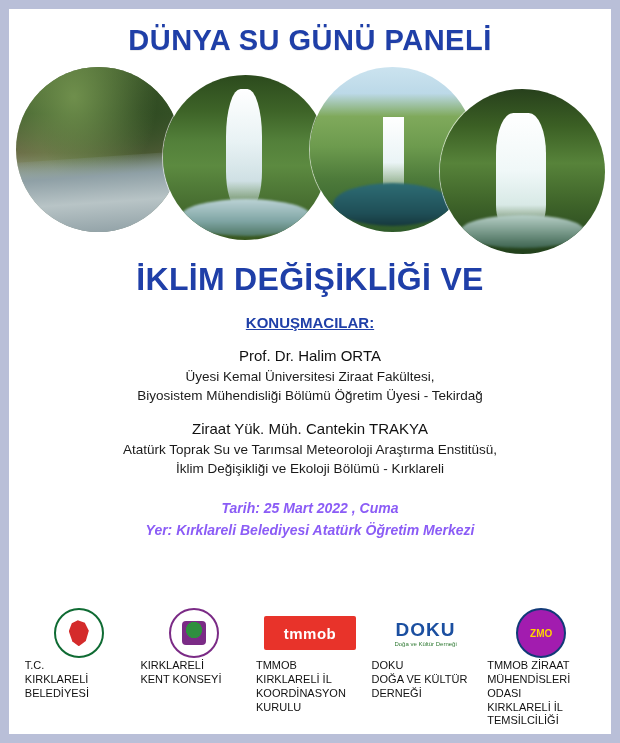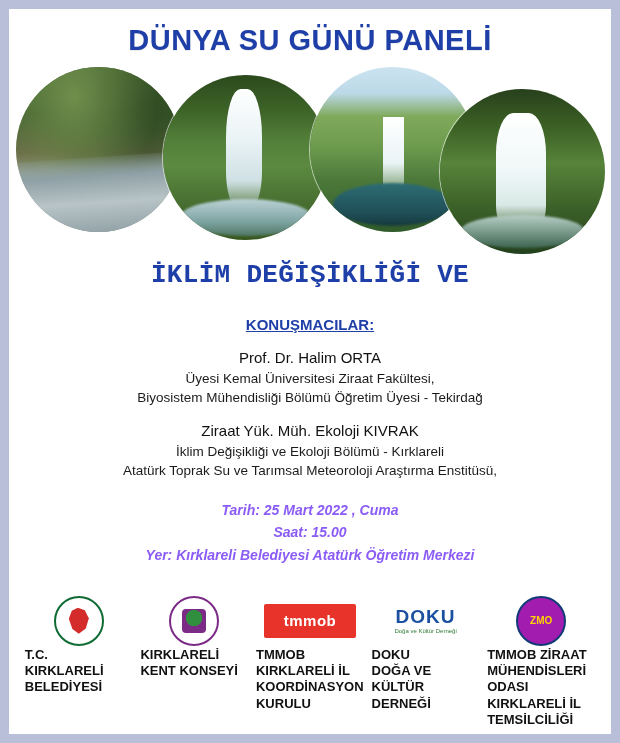--- a/index.html
+++ b/index.html
@@ -169,31 +169,30 @@
     bottom: 4%;
     height: 20%;
     background: linear-gradient(180deg, #b7cfc7 0%, #6e9080 60%, #3e6450 100%);
     border-radius: 50%;
     filter: blur(1px);
   }
 
   
   .subject {
     margin-top: 26px;
-    font-size: 26px;
+    font-size: 32px;
     font-weight: bold;
     color: #1f3fa8;
     text-align: center;
     line-height: 1.35;
     letter-spacing: 0.3px;
-    font-family: Liberation Mono, monospace;
   }
 
   .speakers-label {
-    margin-top: 22px;
+    margin-top: 12px;
     font-size: 15px;
     font-weight: bold;
     color: #1f3fa8;
     text-decoration: underline;
     text-align: right;
   }
 
   .speaker-block {
     margin-top: 16px;
     text-align: center;
@@ -238,22 +237,22 @@
     width: 108px;
   }
   .logo-mark {
     height: 46px;
     display: flex;
     align-items: center;
     justify-content: center;
     margin-bottom: 3px;
   }
   .logo-caption {
-    font-size: 13px;
-    font-weight: bold;
+    font-size: 11px;
+    font-weight: normal;
     color: #111;
     line-height: 1.25;
     white-space: pre-line;
   }
 
   .seal {
     width: 46px;
     height: 46px;
     border-radius: 50%;
     border: 2px solid #0a6b2e;
@@ -356,28 +355,27 @@
 
     <div class="speakers-label">KONUŞMACILAR:</div>
 
     <div class="speaker-block">
       <div class="speaker-name">Prof. Dr. Halim ORTA</div>
       <div class="speaker-line">Üyesi Kemal Üniversitesi Ziraat Fakültesi,</div>
       <div class="speaker-line">Biyosistem Mühendisliği Bölümü Öğretim Üyesi - Tekirdağ</div>
     </div>
 
     <div class="speaker-block second">
-      <div class="speaker-name">Ziraat Yük. Müh. Ekoloji KIVRAK</div>
+      <div class="speaker-name">Ziraat Yük. Müh. Cantekin TRAKYA</div>
+      <div class="speaker-line">Atatürk Toprak Su ve Tarımsal Meteoroloji Araştırma Enstitüsü,</div>
       <div class="speaker-line">İklim Değişikliği ve Ekoloji Bölümü - Kırklareli</div>
-      <div class="speaker-line">Atatürk Toprak Su ve Tarımsal Meteoroloji Araştırma Enstitüsü,</div>
     </div>
 
     <div class="event-details">
       <div>Tarih: 25 Mart 2022 , Cuma</div>
-      <div>Saat: 15.00</div>
       <div>Yer: Kırklareli  Belediyesi Atatürk Öğretim Merkezi</div>
     </div>
 
     <div class="logo-row">
 
       <div class="logo-item">
         <div class="logo-mark">
           <div class="seal kirklareli">
             <div class="shape"></div>
           </div>

